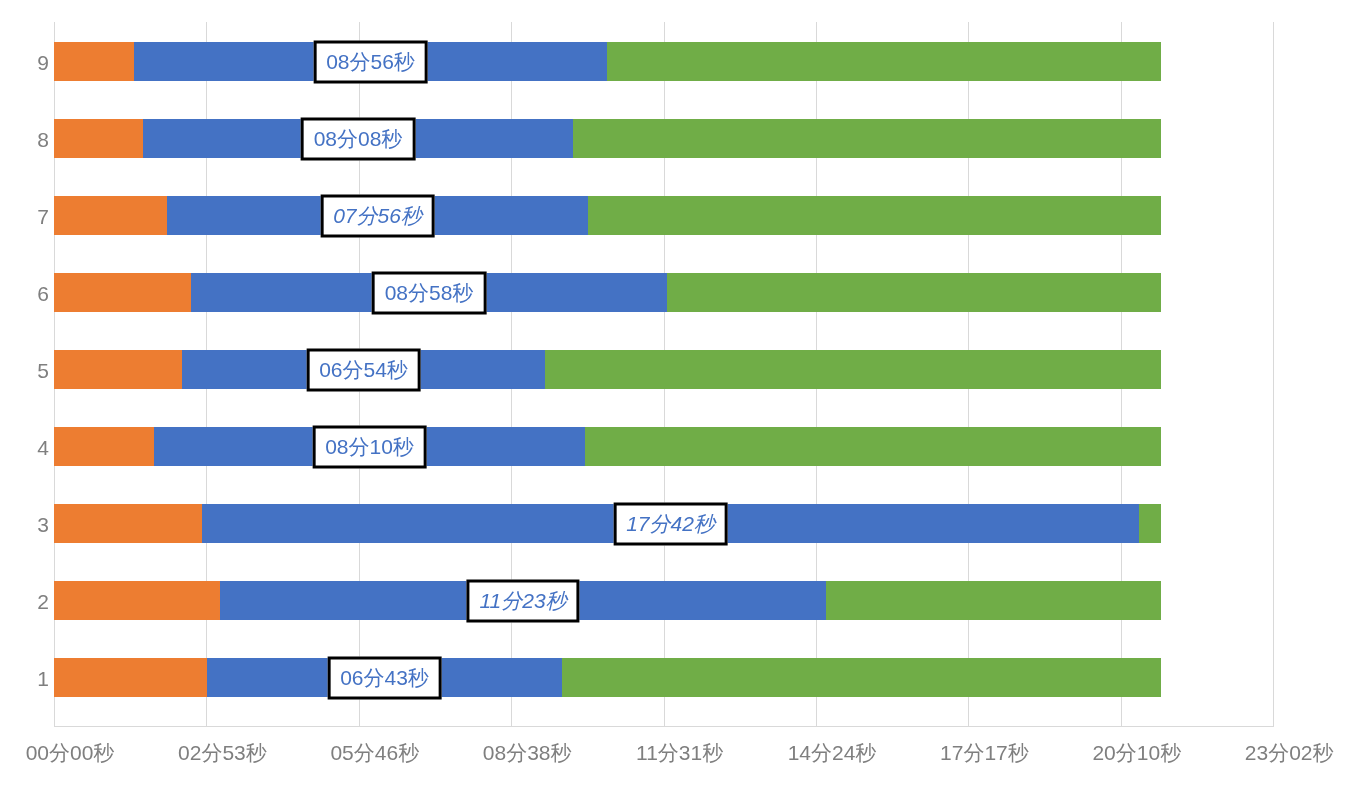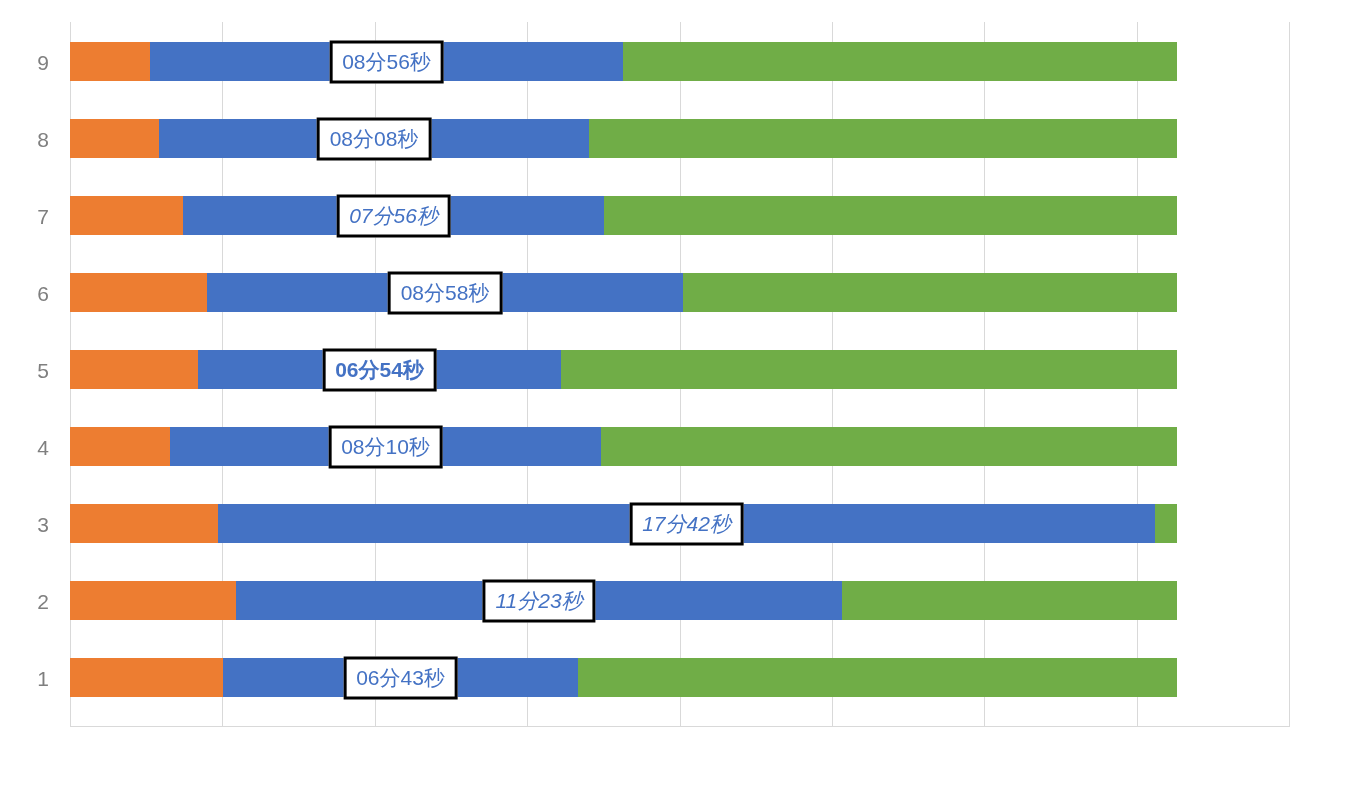--- a/index.html
+++ b/index.html
@@ -6,21 +6,21 @@
   body{
     font-family:"Liberation Sans","DejaVu Sans",sans-serif;
     width:1361px;height:809px;overflow:hidden;
     -webkit-font-smoothing:antialiased;
   }
   #chart-root{position:relative;width:1361px;height:809px;background:#fff;}
 
   
   .plot-area{
     position:absolute;
-    left:70px; top:22px;
+    left:54px; top:22px;
     width:1219px; height:705px;
   }
   .gridlines{position:absolute;inset:0;}
   .gridline{
     position:absolute;top:0;bottom:0;width:1px;background:#d9d9d9;
   }
   .axis-line{
     position:absolute;top:0;bottom:0;left:0;width:1px;background:#d9d9d9;
   }
   .axis-baseline{
@@ -148,22 +148,33 @@
           <div class="seg seg-a" style="width: 153px;"></div>
           <div class="seg seg-b" style="width: 355px;"></div>
           <div class="seg seg-c" style="width: 599px;"></div>
         </div>
       </div>
     <div class="labels-layer" id="labels-layer">
         <div class="data-label" style="left: 316.5px; top: 39.5px;">08分56秒</div>
         <div class="data-label" style="left: 304px; top: 116.5px;">08分08秒</div>
         <div class="data-label" style="left: 323.5px; top: 193.5px; font-style: italic;">07分56秒</div>
         <div class="data-label" style="left: 375px; top: 270.5px;">08分58秒</div>
-        <div class="data-label" style="left: 309.5px; top: 347.5px; font-weight: bold;">06分54秒</div>
+        <div class="data-label" style="left: 309.5px; top: 347.5px;">06分54秒</div>
         <div class="data-label" style="left: 315.5px; top: 424.5px;">08分10秒</div>
         <div class="data-label" style="left: 616.5px; top: 501.5px; font-style: italic;">17分42秒</div>
         <div class="data-label" style="left: 469px; top: 578.5px; font-style: italic;">11分23秒</div>
         <div class="data-label" style="left: 330.5px; top: 655.5px;">06分43秒</div>
       </div>
   </div>
 
+  <div class="x-labels" id="x-labels">
+      <div class="x-tick" style="left: 70px;">00分00秒</div>
+      <div class="x-tick" style="left: 222.4px;">02分53秒</div>
+      <div class="x-tick" style="left: 374.8px;">05分46秒</div>
+      <div class="x-tick" style="left: 527.2px;">08分38秒</div>
+      <div class="x-tick" style="left: 679.6px;">11分31秒</div>
+      <div class="x-tick" style="left: 832px;">14分24秒</div>
+      <div class="x-tick" style="left: 984.4px;">17分17秒</div>
+      <div class="x-tick" style="left: 1136.8px;">20分10秒</div>
+      <div class="x-tick" style="left: 1289.2px;">23分02秒</div>
+    </div>
 
 </div>
 
 </body></html>

